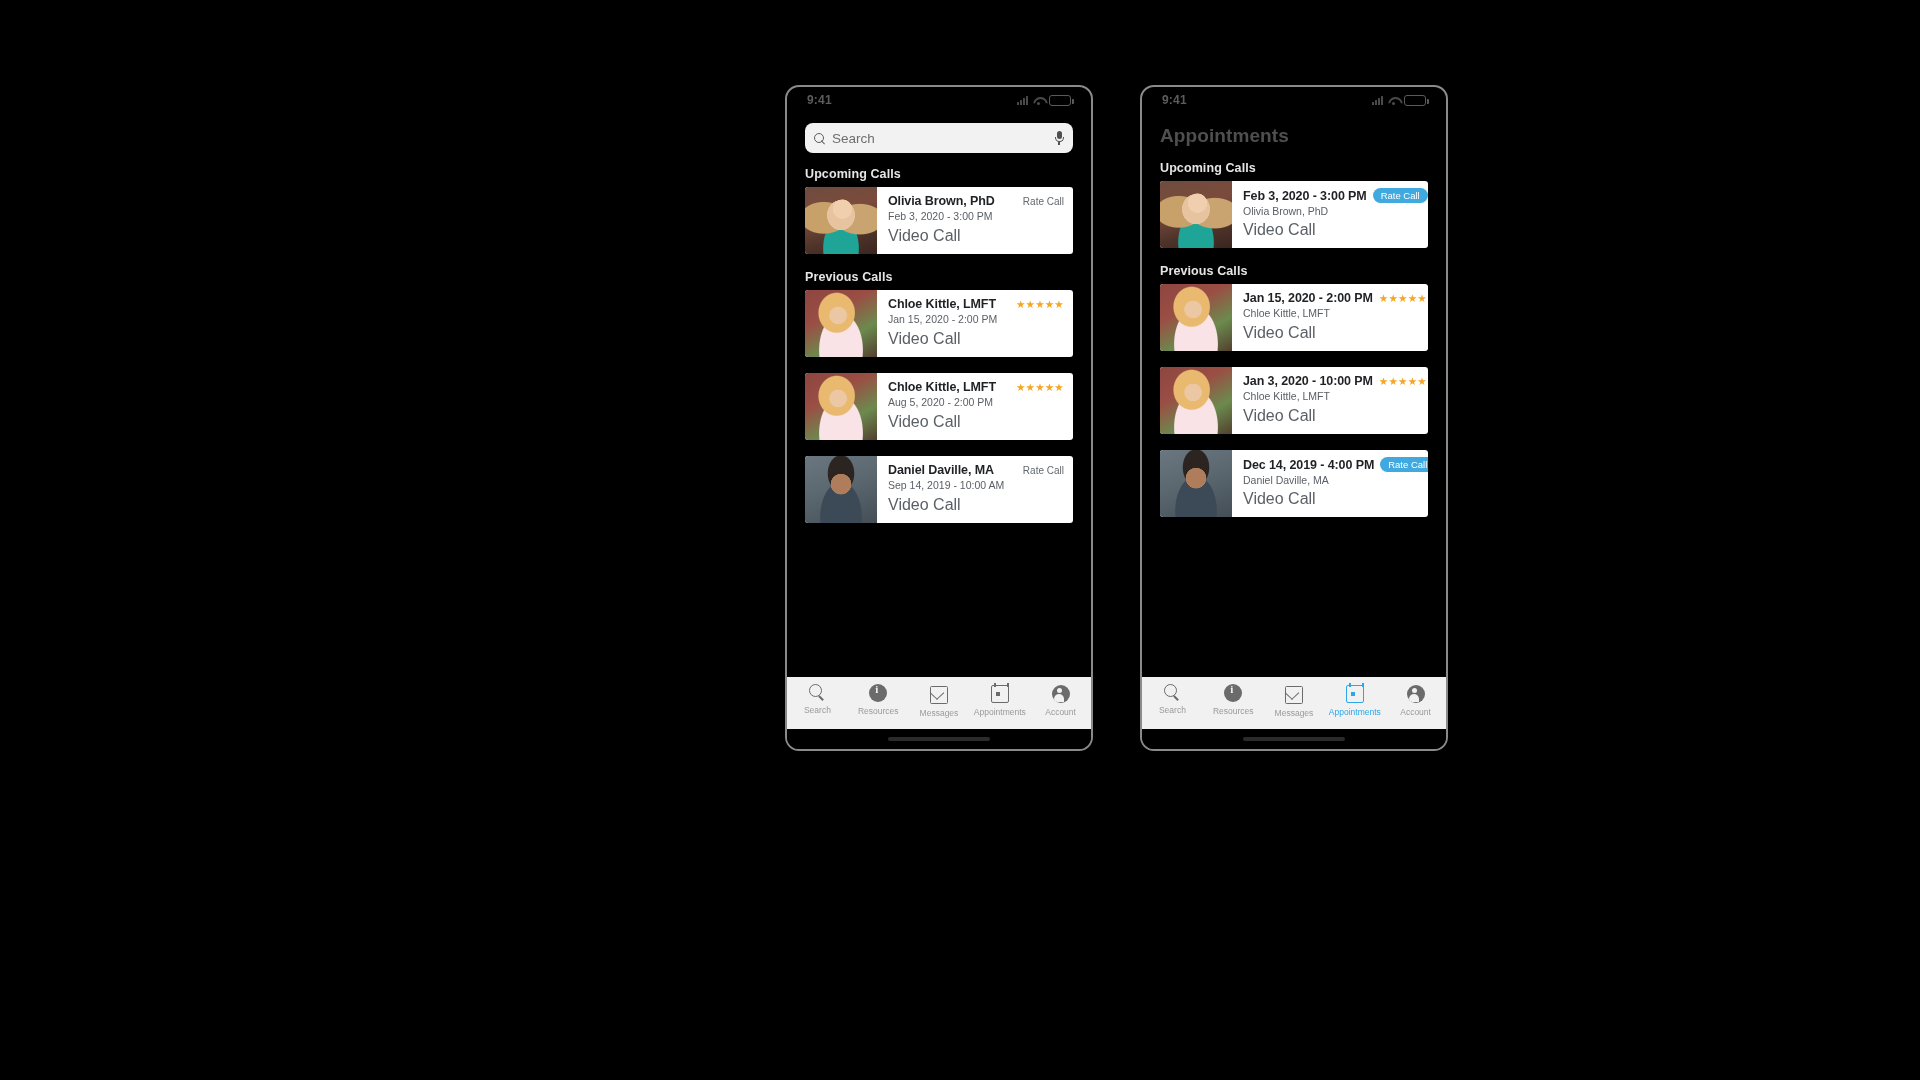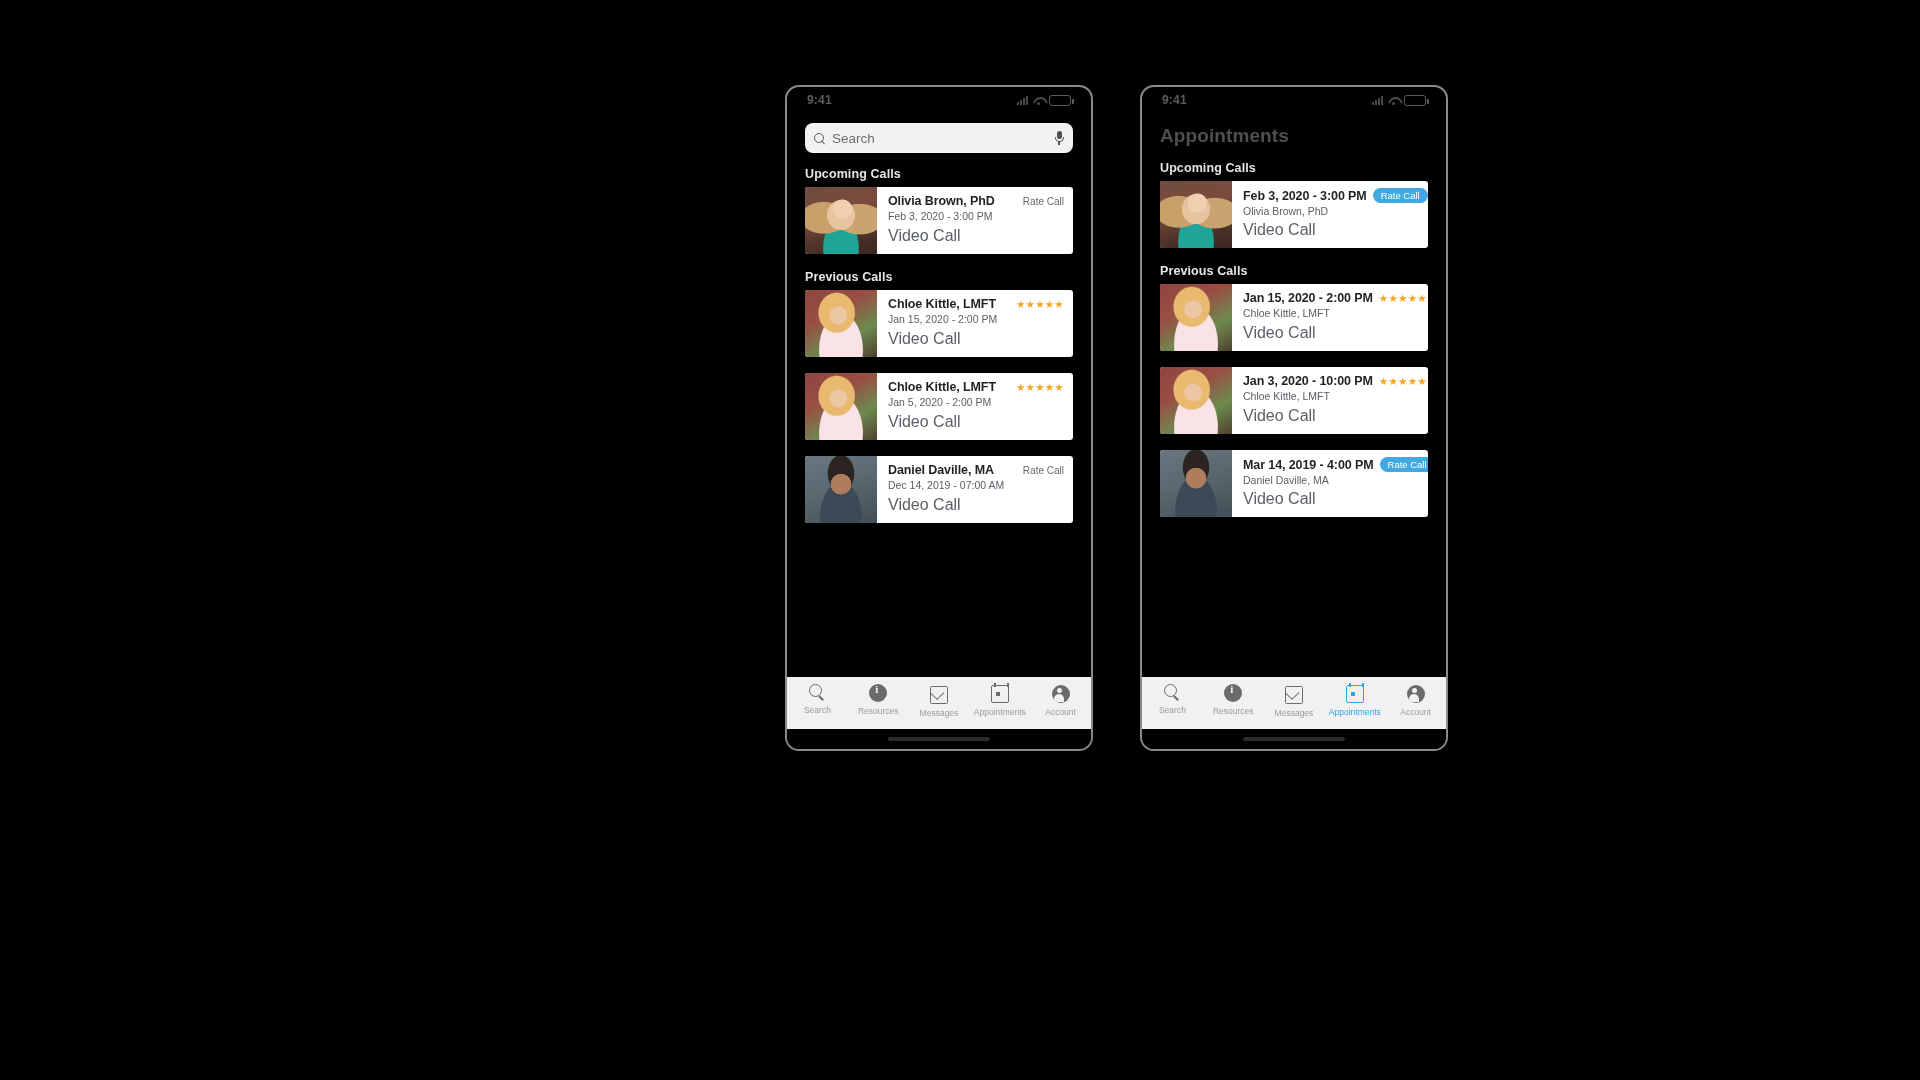--- a/index.html
+++ b/index.html
@@ -336,33 +336,33 @@
         </div>
       </div>
 
       <div class="card">
         <div class="thumb ph-chloe"></div>
         <div class="body">
           <div class="row1">
             <span class="primary">Chloe Kittle, LMFT</span>
             <span class="stars">★★★★★</span>
           </div>
-          <div class="secondary">Jan 5, 2020 - 2:00 PM</div>
+          <div class="secondary">Aug 5, 2020 - 2:00 PM</div>
           <div class="videocall">Video Call</div>
         </div>
       </div>
 
       <div class="card">
         <div class="thumb ph-daniel"></div>
         <div class="body">
           <div class="row1">
             <span class="primary">Daniel Daville, MA</span>
             <span class="rate-link">Rate Call</span>
           </div>
-          <div class="secondary">Dec 14, 2019 - 07:00 AM</div>
+          <div class="secondary">Sep 14, 2019 - 10:00 AM</div>
           <div class="videocall">Video Call</div>
         </div>
       </div>
 
     </div>
 
     <div class="tabbar">
       <div class="tab">
         <span class="ic ic-search"></span>
         <span class="lbl">Search</span>
@@ -447,21 +447,21 @@
           </div>
           <div class="secondary">Chloe Kittle, LMFT</div>
           <div class="videocall">Video Call</div>
         </div>
       </div>
 
       <div class="card">
         <div class="thumb ph-daniel"></div>
         <div class="body">
           <div class="row1">
-            <span class="primary">Mar 14, 2019 - 4:00 PM</span>
+            <span class="primary">Dec 14, 2019 - 4:00 PM</span>
             <span class="rate-badge">Rate Call</span>
           </div>
           <div class="secondary">Daniel Daville, MA</div>
           <div class="videocall">Video Call</div>
         </div>
       </div>
 
     </div>
 
     <div class="tabbar">

